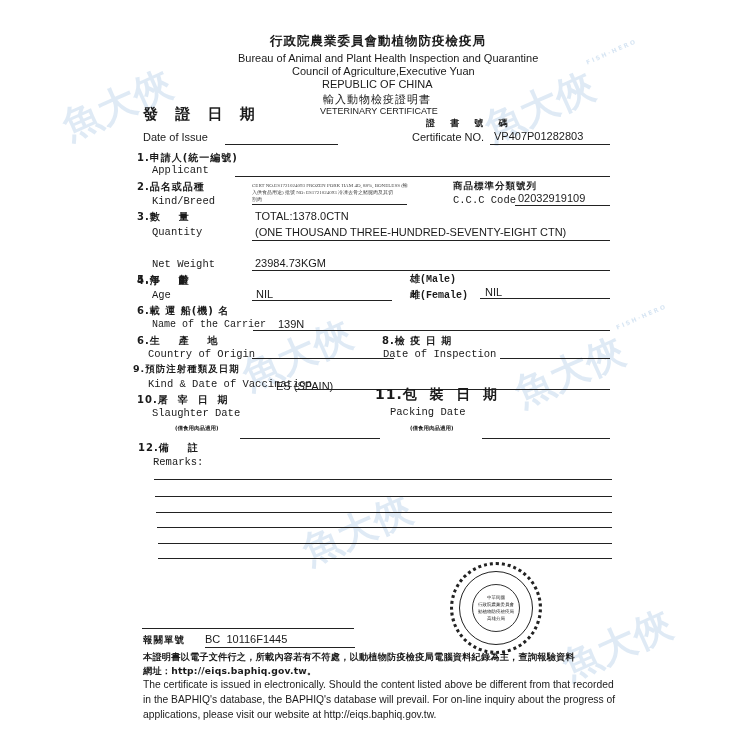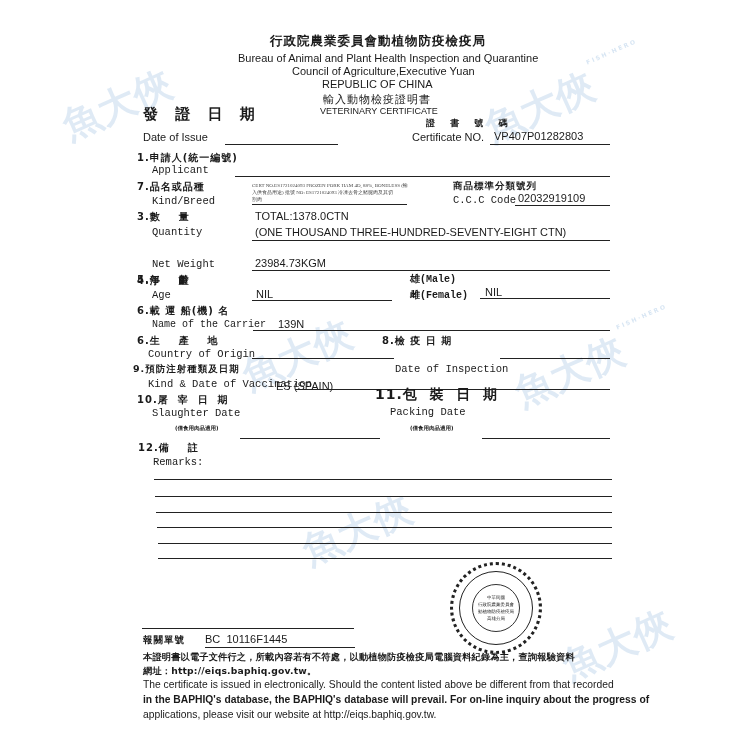--- a/index.html
+++ b/index.html
@@ -44,21 +44,21 @@
 <div class="abs zh" style="left:413px;top:117px;font-size:9px;letter-spacing:6px;padding-left:13px;">證 書 號 碼</div>
 <div class="abs sans" style="left:412px;top:131px;font-size:11px;">Certificate NO.</div>
 <div class="abs sans" style="left:494px;top:130px;font-size:11px;">VP407P01282803</div>
 <div class="line" style="left:490px;top:144px;width:120px;"></div>
 
 <div class="abs zh" style="left:137px;top:151px;font-size:10px;">1.申請人(統一編號)</div>
 <div class="abs mono" style="left:152px;top:164px;font-size:10.5px;">Applicant</div>
 <div class="abs sans" style="left:256px;top:163px;font-size:11px;"></div>
 <div class="line" style="left:235px;top:176px;width:375px;"></div>
 
-<div class="abs zh" style="left:137px;top:180px;font-size:10px;">7.品名或品種</div>
+<div class="abs zh" style="left:137px;top:180px;font-size:10px;">2.品名或品種</div>
 <div class="abs mono" style="left:152px;top:195px;font-size:10.5px;">Kind/Breed</div>
 <div class="abs serif" style="left:252px;top:182px;font-size:5px;color:#444;">CERT NO.ES1721024093 FROZEN PORK HAM 4D, 88%, BONELESS (輸</div>
 <div class="abs serif" style="left:252px;top:189px;font-size:5px;color:#444;">入供食品用途) 批號 NO: ES1721024093 冷凍去骨之豬腿肉及其切</div>
 <div class="abs serif" style="left:252px;top:196px;font-size:5px;color:#444;">割肉</div>
 <div class="line" style="left:252px;top:204px;width:155px;"></div>
 
 <div class="abs zh" style="left:453px;top:180px;font-size:9.5px;">商品標準分類號列</div>
 <div class="abs mono" style="left:453px;top:194px;font-size:10.5px;">C.C.C Code</div>
 <div class="abs sans" style="left:518px;top:192px;font-size:11px;">02032919109</div>
 <div class="line" style="left:515px;top:205px;width:95px;"></div>
@@ -88,21 +88,21 @@
 <div class="abs mono" style="left:152px;top:319px;font-size:10px;">Name of the Carrier</div>
 <div class="abs sans" style="left:278px;top:318px;font-size:11px;">139N</div>
 <div class="line" style="left:253px;top:330px;width:357px;"></div>
 
 <div class="abs zh" style="left:137px;top:334px;font-size:10px;white-space:pre;">6.生    產    地</div>
 <div class="abs mono" style="left:148px;top:348px;font-size:10.5px;">Country of Origin</div>
 <div class="abs sans" style="left:276px;top:346px;font-size:11px;margin-top:34px;">ES (SPAIN)</div>
 <div class="line" style="left:252px;top:358px;width:142px;"></div>
 
 <div class="abs zh" style="left:382px;top:334px;font-size:10px;white-space:pre;">8.檢 疫 日 期</div>
-<div class="abs mono" style="left:395px;top:348px;font-size:10.5px;margin-top:15px;">Date of Inspection</div>
+<div class="abs mono" style="left:383px;top:348px;font-size:10.5px;">Date of Inspection</div>
 <div class="abs sans" style="left:505px;top:346px;font-size:11px;"></div>
 <div class="line" style="left:500px;top:358px;width:110px;"></div>
 
 <div class="abs zh" style="left:133px;top:363px;font-size:9.5px;">9.預防注射種類及日期</div>
 <div class="abs mono" style="left:148px;top:378px;font-size:10.5px;">Kind &amp; Date of Vaccination</div>
 <div class="abs sans" style="left:300px;top:376px;font-size:11px;"></div>
 <div class="line" style="left:295px;top:389px;width:315px;"></div>
 
 <div class="abs zh" style="left:137px;top:393px;font-size:10px;white-space:pre;">10.屠  宰  日  期</div>
 <div class="abs mono" style="left:152px;top:407px;font-size:10.5px;">Slaughter Date</div>
@@ -139,14 +139,14 @@
 </div>
 
 <div class="line" style="left:142px;top:628px;width:212px;"></div>
 <div class="abs zh" style="left:143px;top:634px;font-size:9.5px;">報關單號</div>
 <div class="abs sans" style="left:205px;top:633px;font-size:11px;white-space:pre;">BC  10116F1445</div>
 <div class="line" style="left:205px;top:647px;width:150px;"></div>
 
 <div class="abs zh" style="left:143px;top:651px;font-size:9.2px;letter-spacing:0.2px;">本證明書以電子文件行之，所載內容若有不符處，以動植物防疫檢疫局電腦資料紀錄為主，查詢報驗資料</div>
 <div class="abs zh" style="left:143px;top:665px;font-size:9.2px;letter-spacing:0.2px;">網址：http://eiqs.baphiq.gov.tw。</div>
 <div class="abs sans" style="left:143px;top:679px;font-size:10.3px;">The certificate is issued in electronically. Should the content listed above be different from that recorded</div>
-<div class="abs sans" style="left:143px;top:694px;font-size:10.3px;font-weight:bold;">in the BAPHIQ's database, the BAPHIQ's database will prevail. For on-line inquiry about the progress of</div>
+<div class="abs sans" style="left:143px;top:694px;font-size:10.3px;">in the BAPHIQ's database, the BAPHIQ's database will prevail. For on-line inquiry about the progress of</div>
 <div class="abs sans" style="left:143px;top:709px;font-size:10.3px;">applications, please visit our website at http://eiqs.baphiq.gov.tw.</div>
 
 </body></html>

